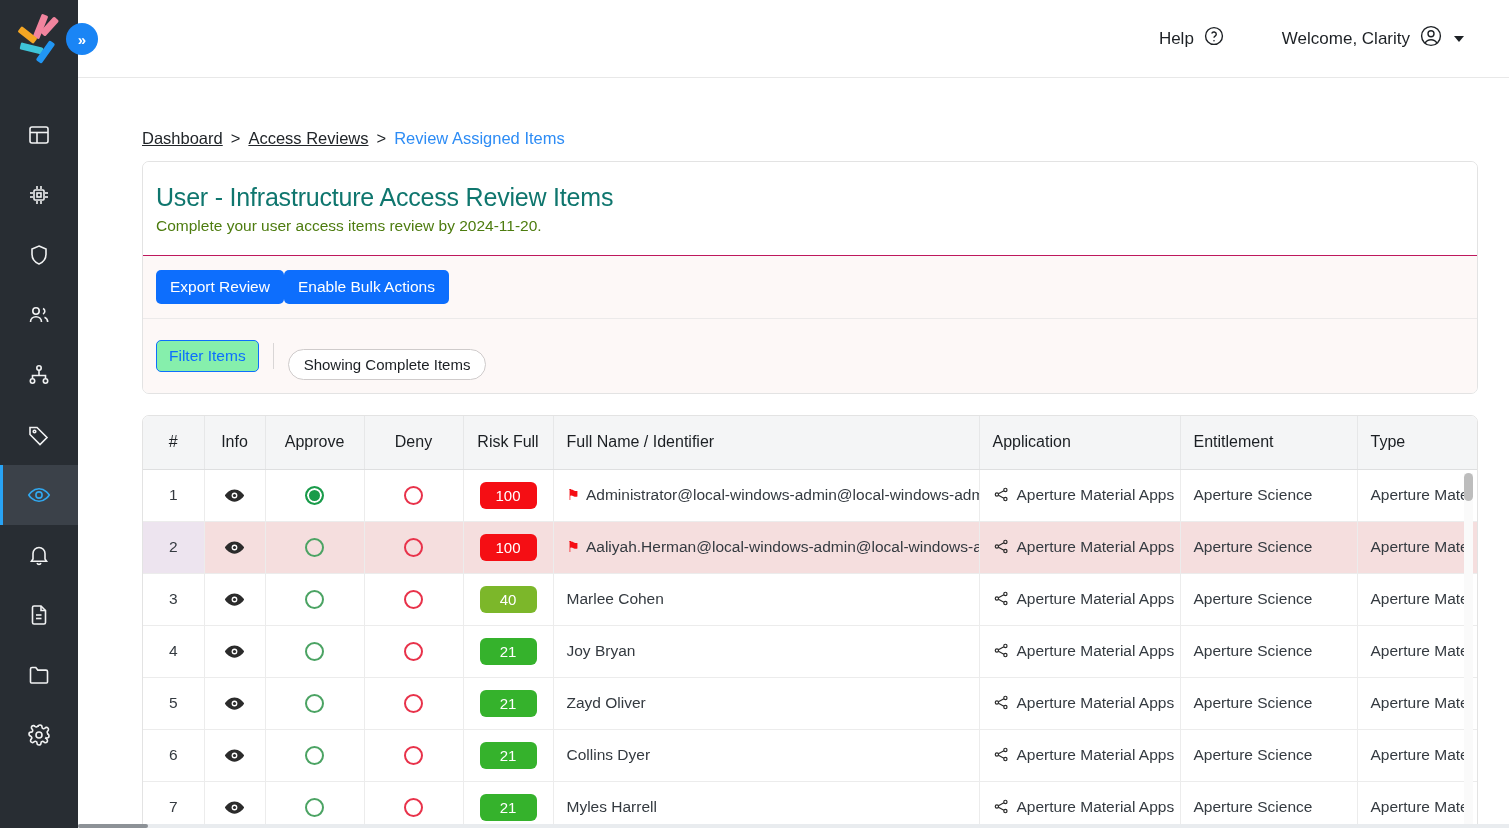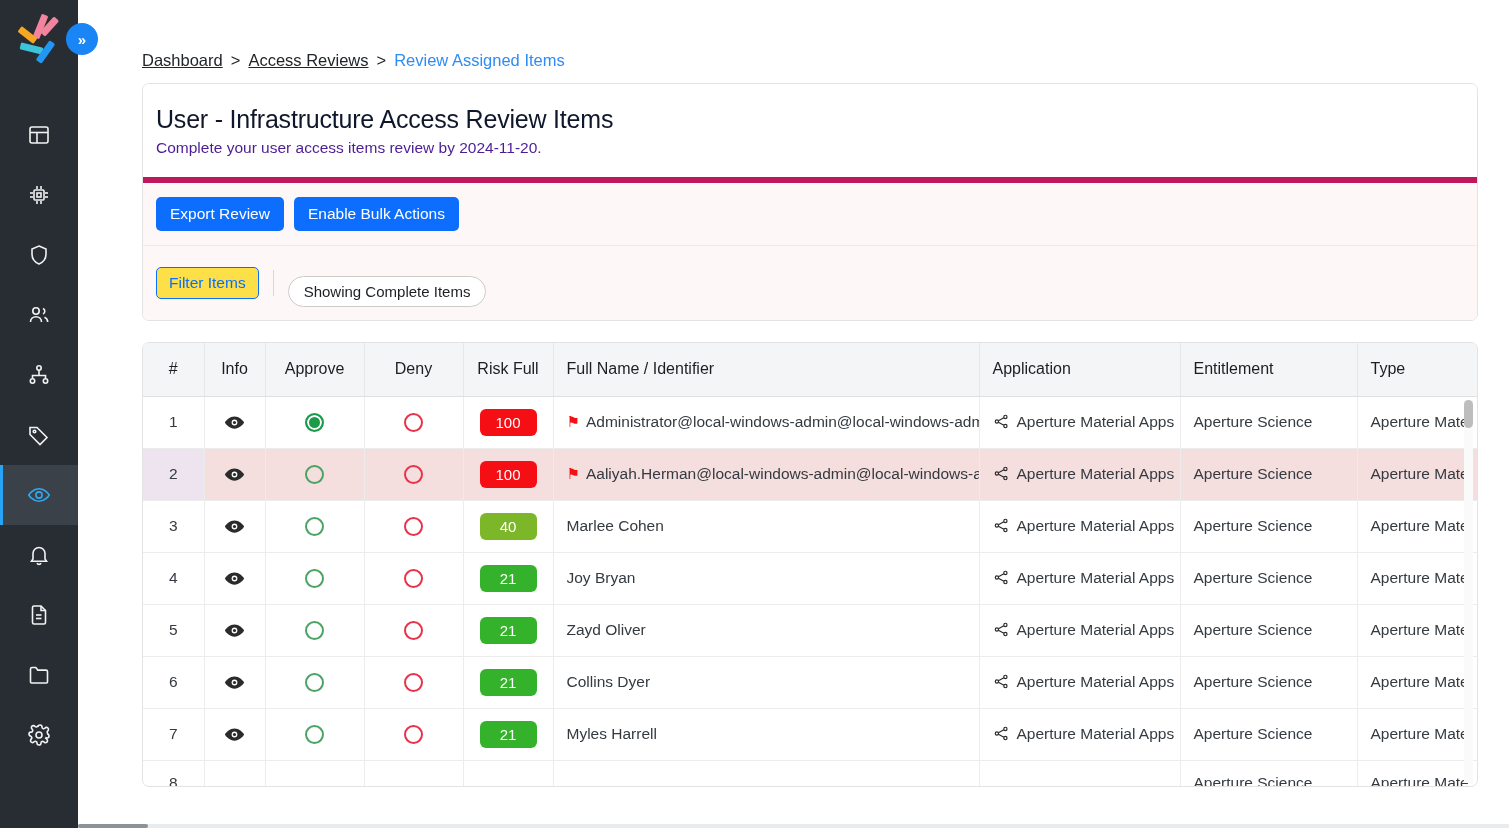--- a/index.html
+++ b/index.html
@@ -100,44 +100,44 @@
   .breadcrumb .current { color: #2d8cf5; text-decoration: none; cursor: pointer; }
 
   
   .card {
     border: 1px solid #e3e3e3;
     border-radius: 7px;
     overflow: hidden;
     background: #fff;
   }
   .card-head { padding: 21px 13px 20px 13px; background: #fff; }
-  .card-title { font-size: 25px; font-weight: 400; color: #0f172a; letter-spacing: -0.2px; }
-  .card-sub { font-size: 15.5px; color: #4c1d95; margin-top: 5px; }
+  .card-title { font-size: 25px; font-weight: 400; color: #0f766e; letter-spacing: -0.2px; }
+  .card-sub { font-size: 15.5px; color: #4d7c0f; margin-top: 5px; }
   .card-actions {
     background: #fdf8f7;
-    border-top: 6px solid #be185d;
+    border-top: 1px solid #be185d;
     padding: 14px 13px;
-    display: flex; gap: 10px; 
+    display: flex; 
   }
   .btn-primary {
     background: #0d6efd; color: #fff;
     border: none; border-radius: 5px;
     font-size: 15.5px;
     padding: 8px 14px;
     cursor: pointer;
     font-family: inherit;
   }
   .card-filters {
     background: #fdf8f7;
     border-top: 1px solid #eceaea;
     padding: 13px 13px;
     display: flex; gap: 14px; align-items: center;
   }
   .btn-outline {
-    background: #fde047; color: #0d6efd;
+    background: #86efac; color: #0d6efd;
     border: 1px solid #0d6efd; border-radius: 5px;
     font-size: 15.5px; padding: 6px 12px;
     cursor: pointer; font-family: inherit;
   }
   .vdiv { width: 1px; height: 26px; background: #d9d6d6; }
   .pill {
     background: #fff; color: #1b1f23;
     border: 1px solid #cfcbcb; border-radius: 999px;
     font-size: 15px; padding: 6px 15px;
     cursor: pointer; font-family: inherit; margin-top: 17px;
@@ -332,20 +332,43 @@
         <svg viewBox="0 0 24 24">
             <circle cx="12" cy="12" r="3"></circle>
             <path d="M19.3 14.2a1.6 1.6 0 00.3 1.8l.1.1a2 2 0 11-2.8 2.8l-.1-.1a1.6 1.6 0 00-1.8-.3 1.6 1.6 0 00-1 1.5V20a2 2 0 11-4 0v-.1a1.6 1.6 0 00-1-1.5 1.6 1.6 0 00-1.8.3l-.1.1a2 2 0 11-2.8-2.8l.1-.1a1.6 1.6 0 00.3-1.8 1.6 1.6 0 00-1.5-1H4a2 2 0 110-4h.1a1.6 1.6 0 001.5-1 1.6 1.6 0 00-.3-1.8l-.1-.1a2 2 0 112.8-2.8l.1.1a1.6 1.6 0 001.8.3H10a1.6 1.6 0 001-1.5V4a2 2 0 114 0v.1a1.6 1.6 0 001 1.5 1.6 1.6 0 001.8-.3l.1-.1a2 2 0 112.8 2.8l-.1.1a1.6 1.6 0 00-.3 1.8V10a1.6 1.6 0 001.5 1H20a2 2 0 110 4h-.1a1.6 1.6 0 00-1.5 1z"></path>
           </svg>
       </div>
     </nav>
   </aside>
 
   <div class="content">
 
+    <div class="topbar">
+      <div class="help">
+        <span>Help</span>
+        <span>
+          <svg viewBox="0 0 24 24" fill="none" stroke="#1d2125" stroke-width="1.5">
+              <circle cx="12" cy="12" r="9.2"></circle>
+              <path d="M9.5 9.2a2.6 2.6 0 015 1c0 1.8-2.5 2-2.5 3.6"></path>
+              <circle cx="12" cy="17.2" r="0.9" fill="#1d2125" stroke="none"></circle>
+            </svg>
+        </span>
+      </div>
+      <div class="welcome">
+        <span>Welcome, Clarity</span>
+        <span>
+          <svg viewBox="0 0 24 24" fill="none" stroke="#1d2125" stroke-width="1.4">
+              <circle cx="12" cy="12" r="9.4"></circle>
+              <circle cx="12" cy="9.8" r="3"></circle>
+              <path d="M5.9 19.3a7 7 0 0112.2 0"></path>
+            </svg>
+        </span>
+        <span class="caret"></span>
+      </div>
+    </div>
 
     <div class="page">
 
       <div class="breadcrumb">
         <a>Dashboard</a>
         <span class="sep">&gt;</span>
         <a>Access Reviews</a>
         <span class="sep">&gt;</span>
         <span class="current">Review Assigned Items</span>
       </div>

